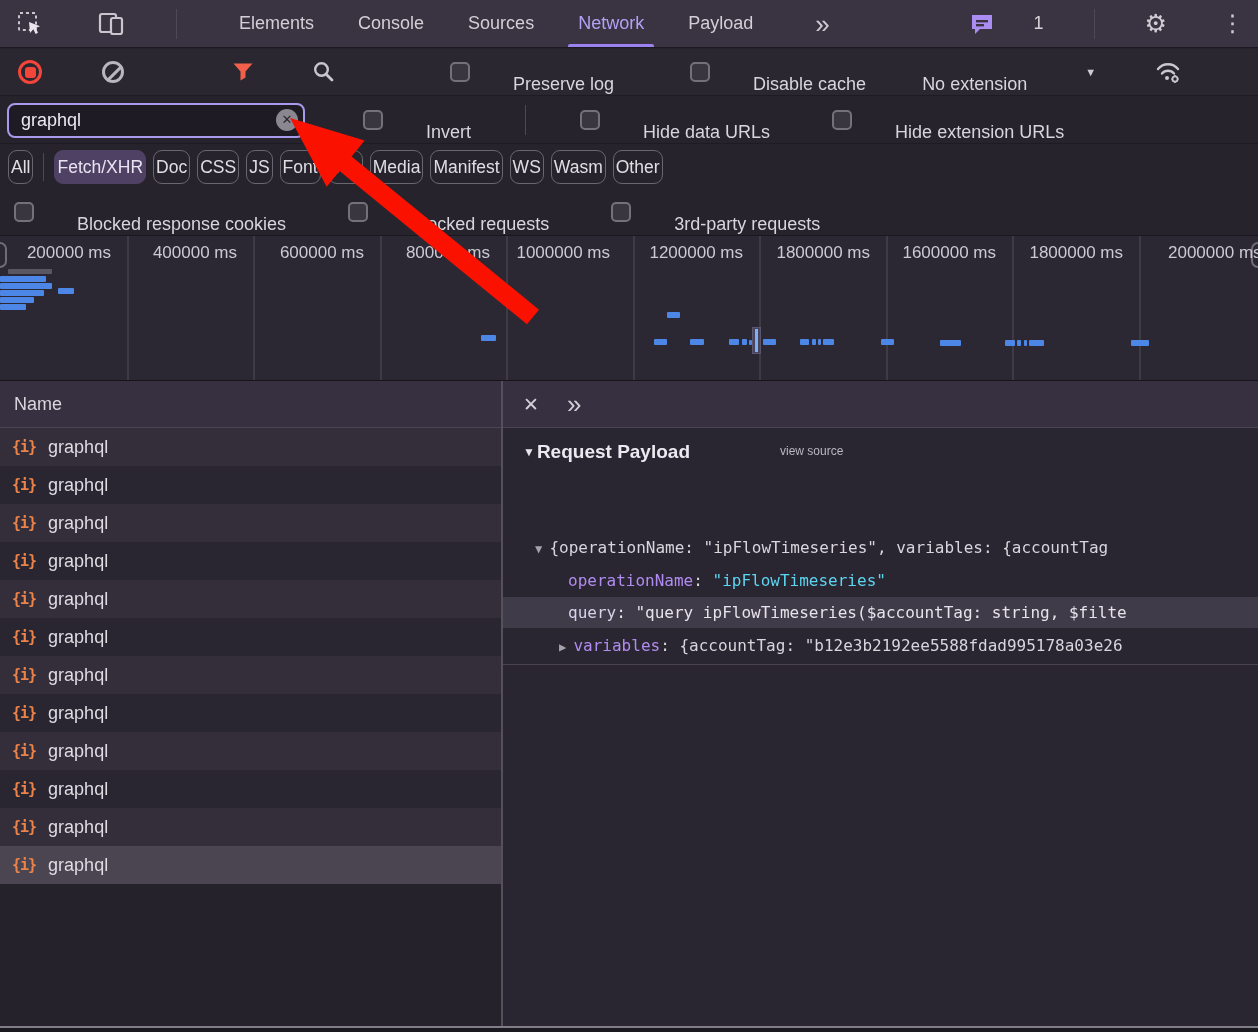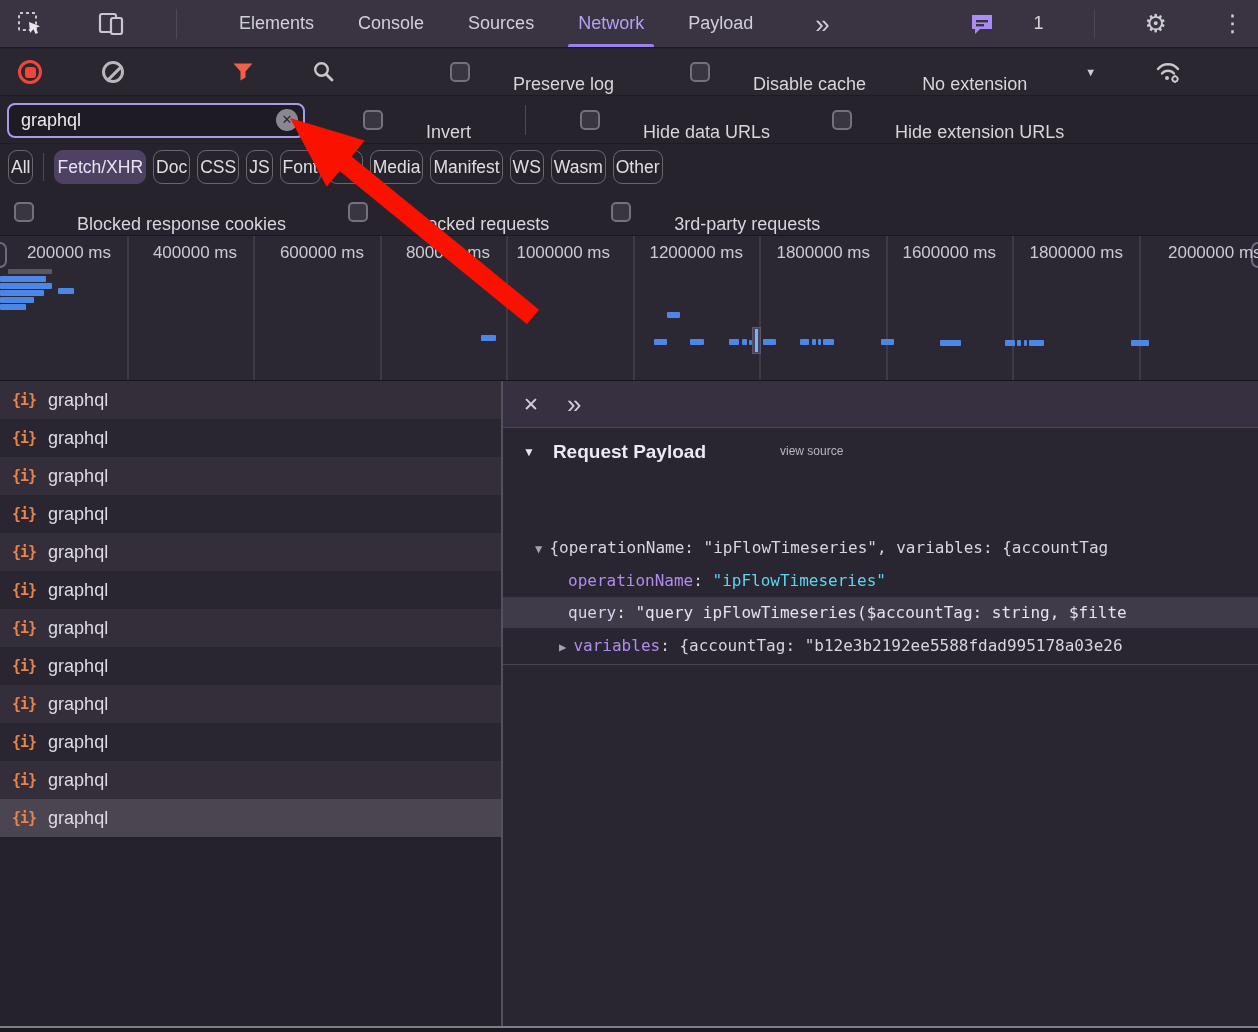--- a/index.html
+++ b/index.html
@@ -90,21 +90,21 @@
   .close-x{ color:#d2cfd6; font-size:19px; margin:0 22px 0 20px; }
   .dtab{ padding:0 4px; margin:0 14px; height:47px; display:flex; align-items:center;
     color:#cfccd4; position:relative; }
   .dtab.active{ color:#b29bf4; }
   .dtab.active::after{ content:""; position:absolute; left:0; right:0; bottom:0; height:3px;
     background:#8d72ee; border-radius:2px; }
 
   .payload{ position:relative; width:755px; }
   .tri{ color:#a5a2ab; font-size:12px; }
   .payload-head{ position:absolute; top:13px; left:20px; display:flex; align-items:center; }
-  .payload-title{ font-weight:bold; font-size:19px; color:#ece9f0; margin-left:18px; }
+  .payload-title{ font-weight:bold; font-size:19px; color:#ece9f0; margin-left:2px; }
   .view-source{ position:absolute; top:16px; left:277px; color:#bab7c0; font-size:12px; }
   .mono{ font-family:"DejaVu Sans Mono",monospace; font-size:16px; white-space:nowrap; }
   .pl-line{ position:absolute; height:31px; line-height:31px; overflow:hidden; }
   .k{ color:#b18cf0; } .s{ color:#5cd5f0; } .g{ color:#d8d5dc; } .w{ color:#e6e3ea; }
   .hl-row{ position:absolute; left:0; width:755px; height:31px; background:#403b49; }
   .pl-sep{ position:absolute; left:0; width:755px; height:1px; background:#47424e; }
 
   
   #bottom-line{ top:1026px; left:0; width:1258px; height:2px; background:#807d88; }
   #bottom-strip{ top:1028px; left:0; width:1258px; height:4px; background:#1b1920; }
@@ -299,20 +299,23 @@
       <div class="bar-blue" style="left: 881px; top: 103px; width: 13px; height: 6px; background: rgb(76, 135, 232);"></div>
       <div class="bar-blue" style="left: 940px; top: 104px; width: 21px; height: 6px; background: rgb(76, 135, 232);"></div>
       <div class="bar-blue" style="left: 1005px; top: 104px; width: 10px; height: 6px; background: rgb(76, 135, 232);"></div>
       <div class="bar-blue" style="left: 1017px; top: 104px; width: 4px; height: 6px; background: rgb(76, 135, 232);"></div>
       <div class="bar-blue" style="left: 1024px; top: 104px; width: 3px; height: 6px; background: rgb(76, 135, 232);"></div>
       <div class="bar-blue" style="left: 1029px; top: 104px; width: 15px; height: 6px; background: rgb(76, 135, 232);"></div>
       <div class="bar-blue" style="left: 1131px; top: 104px; width: 18px; height: 6px; background: rgb(76, 135, 232);"></div>
     </div>
 
   <div class="abs" id="leftpanel">
+    <div class="grid-header">
+      <span>Name</span>
+    </div>
     <div id="request-list">
         <div class="req-row odd">
           <span class="braces-icon">{i}</span>
           <span class="req-label">graphql</span>
         </div>
         <div class="req-row even">
           <span class="braces-icon">{i}</span>
           <span class="req-label">graphql</span>
         </div>
         <div class="req-row odd">

